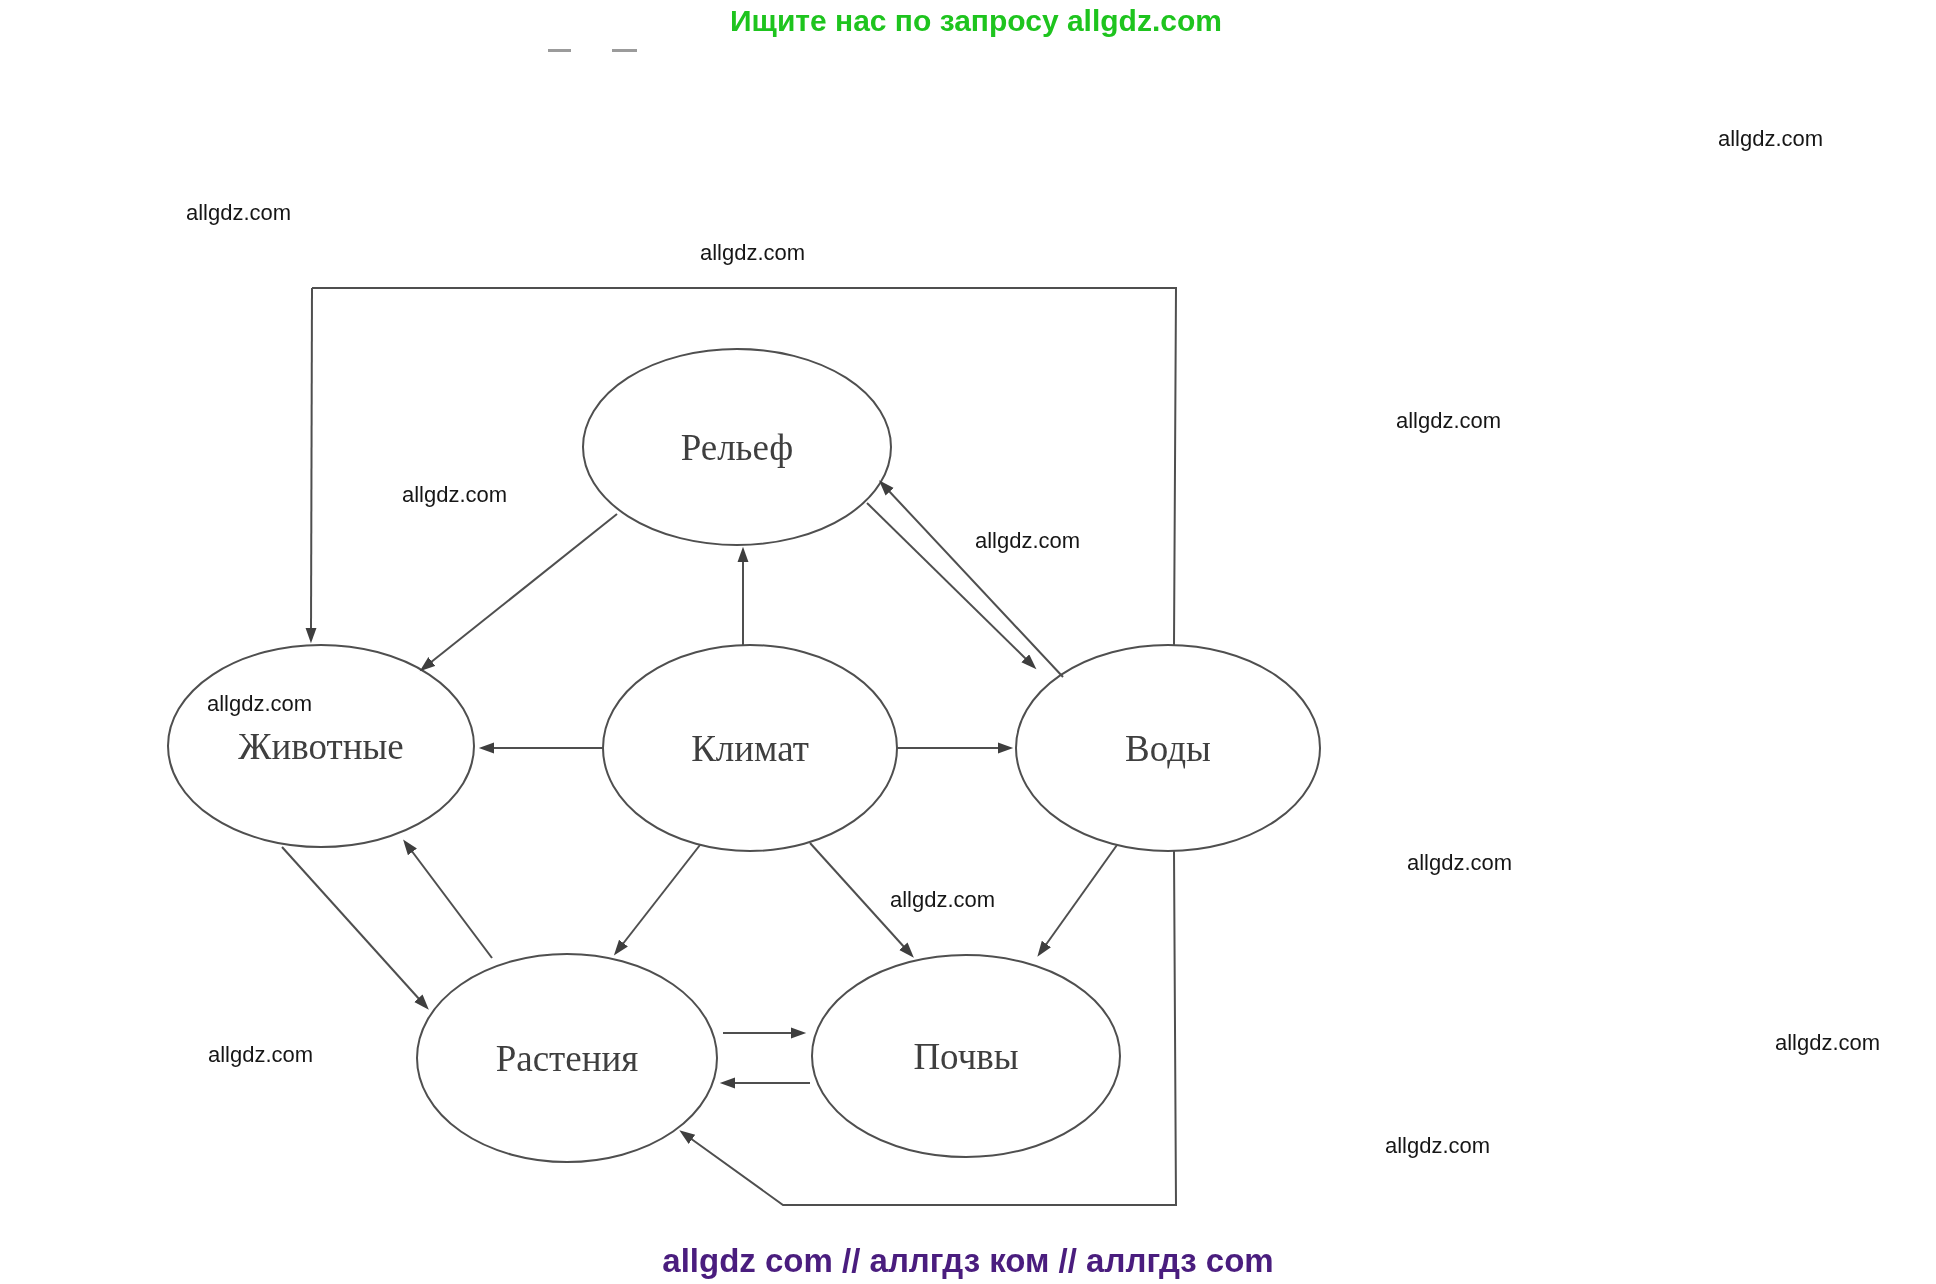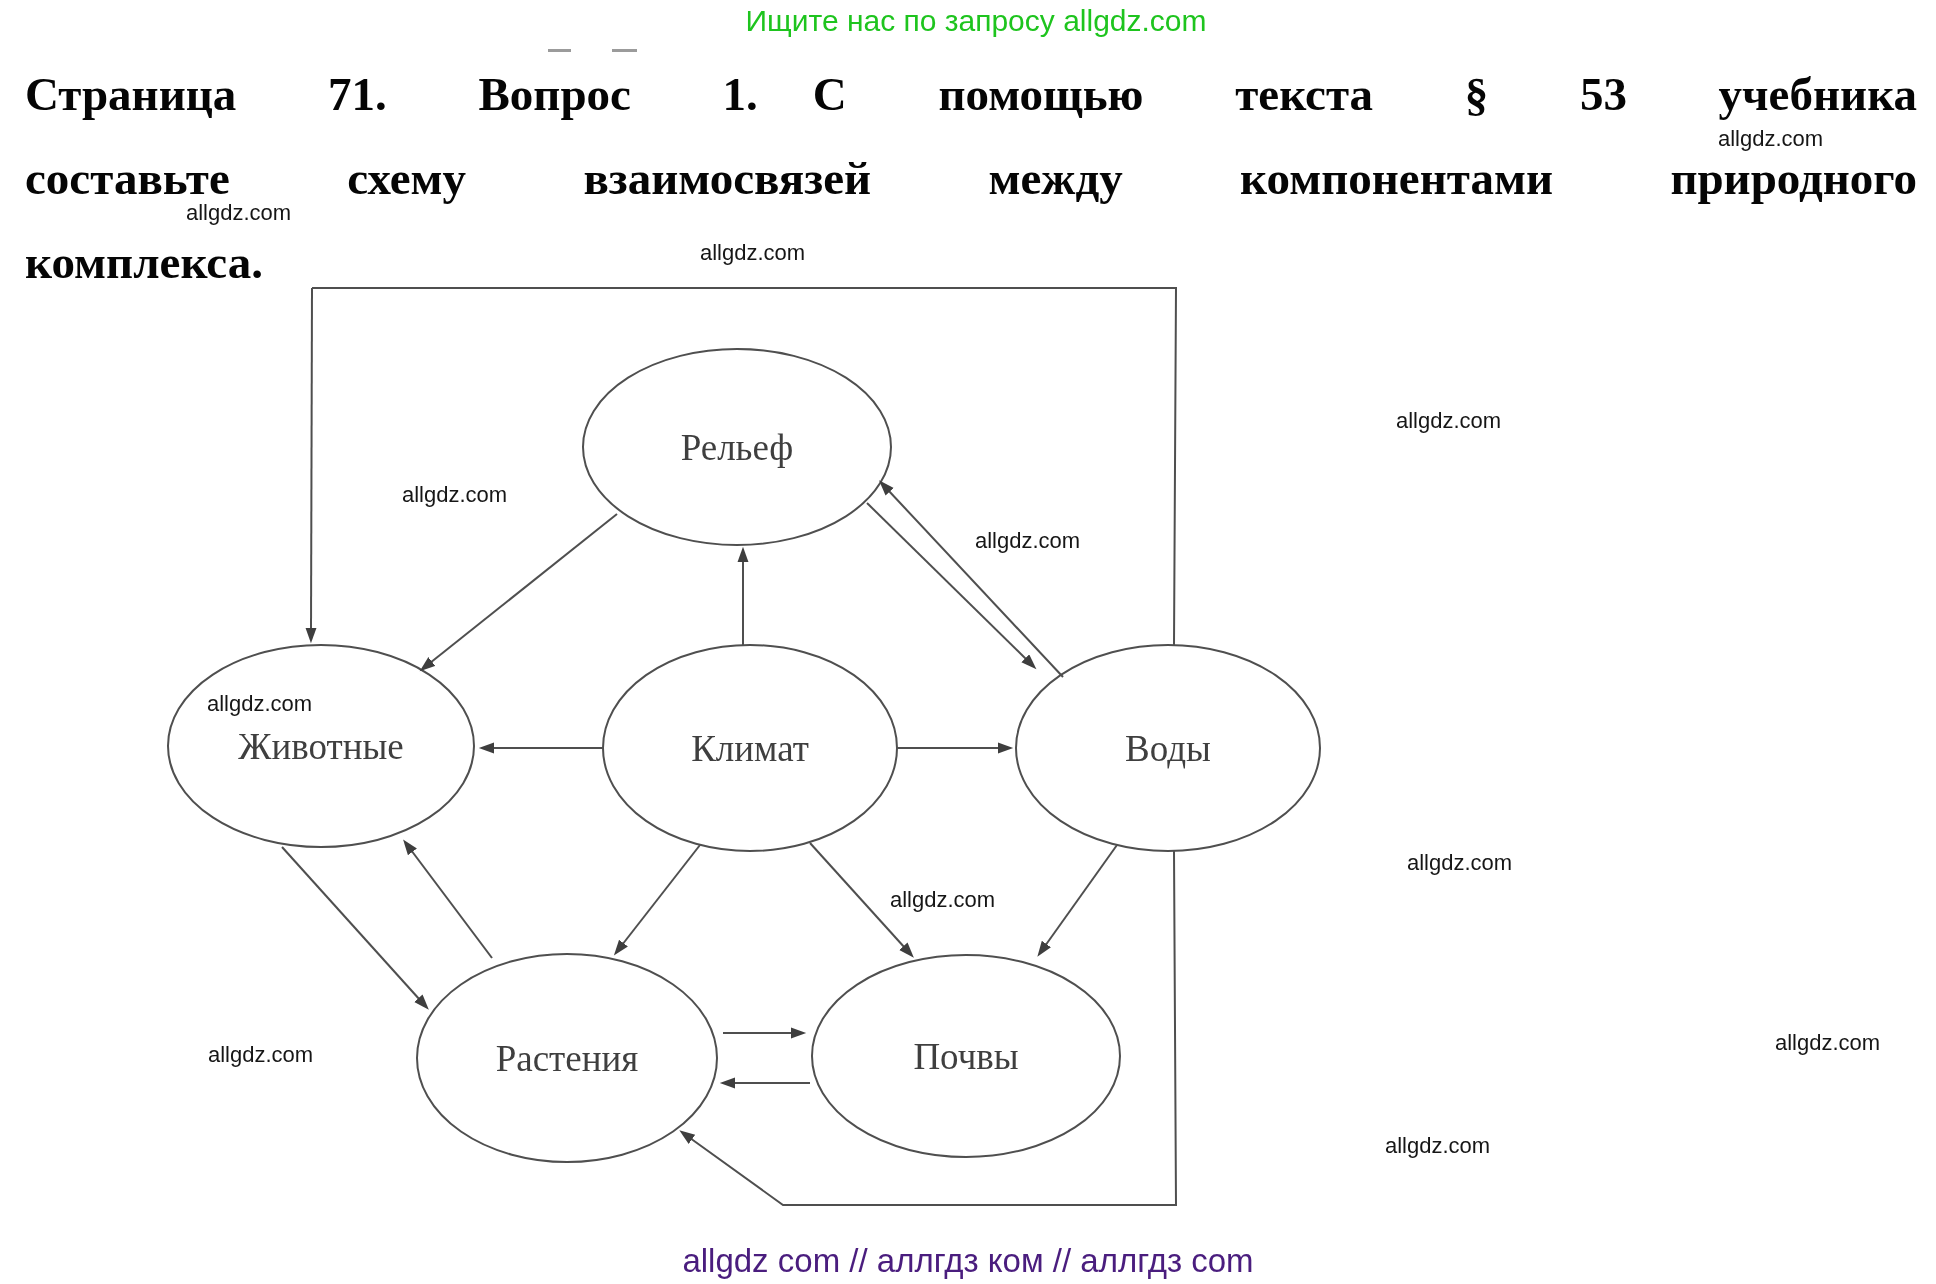--- a/index.html
+++ b/index.html
@@ -1,21 +1,21 @@
 <!DOCTYPE html>
 <html><head>
 <meta charset="utf-8">
 <style>
   html,body{margin:0;padding:0;background:#ffffff;}
   .page{position:relative;width:1936px;height:1284px;background:#ffffff;overflow:hidden;
         font-family:"Liberation Sans",sans-serif;}
 
   
   .promo{position:absolute;top:3px;left:0;right:0;text-align:center;
-         font-size:30px;line-height:36px;font-weight:400;white-space:nowrap;margin-left:16px;}
+         font-size:30px;line-height:36px;font-weight:700;white-space:nowrap;margin-left:16px;}
 
   
   .dash{position:absolute;top:49px;height:3px;background:#9b9b9b;}
   .dash1{left:548px;width:23px;}
   .dash2{left:612px;width:25px;}
 
   
   .title{position:absolute;left:25px;top:52px;width:1892px;
          font-family:"Liberation Serif",serif;font-weight:700;font-size:47px;color:#050505;}
   .tline{line-height:84px;height:84px;text-align:justify;text-align-last:justify;white-space:normal;}
@@ -26,37 +26,32 @@
   .wm{position:absolute;font-size:22px;line-height:30px;color:#161616;white-space:nowrap;}
 
   
   .diagram{position:absolute;left:0;top:0;width:1936px;height:1284px;}
   .node{fill:#ffffff;stroke:#4f4f4f;stroke-width:2;}
   .edge{fill:none;stroke:#4f4f4f;stroke-width:2;}
   .node-label{font-family:"Liberation Serif",serif;font-size:37px;fill:#3f3f3f;text-anchor:middle;}
 
   
   .footer{position:absolute;left:0;right:0;top:1241px;text-align:center;
-          font-size:33px;line-height:40px;white-space:nowrap;}
+          font-size:33px;line-height:40px;white-space:nowrap;font-weight:bold;}
 </style>
 </head>
 <body>
 
 <div class="page">
 
   <div class="promo" style="color: rgb(30, 196, 30);">Ищите нас по запросу allgdz.com</div>
 
   <div class="dash dash1"></div>
   <div class="dash dash2"></div>
 
-  <div class="title">
-    <div class="tline"><span>Страница 71. Вопрос 1.</span><span class="gap1"></span><span>С помощью текста § 53 учебника</span></div>
-    <div class="tline">составьте схему взаимосвязей между компонентами природного</div>
-    <div class="tline last">комплекса.</div>
-  </div>
 
   <svg id="diagram-svg" class="diagram" viewBox="0 0 1936 1284" xmlns="http://www.w3.org/2000/svg">
     <defs>
       <marker id="arrowhead" markerWidth="9.5" markerHeight="7" refX="1.2" refY="2.8" orient="auto" markerUnits="strokeWidth">
         <path d="M0,0 L7.8,2.8 L0,5.6 z" fill="#3e3e3e"></path>
       </marker>
     </defs>
     <g id="g-nodes">
         <ellipse cx="737" cy="447" rx="154" ry="98" class="node" stroke="#4f4f4f"></ellipse>
         <ellipse cx="321" cy="746" rx="153" ry="101" class="node" stroke="#4f4f4f"></ellipse>

